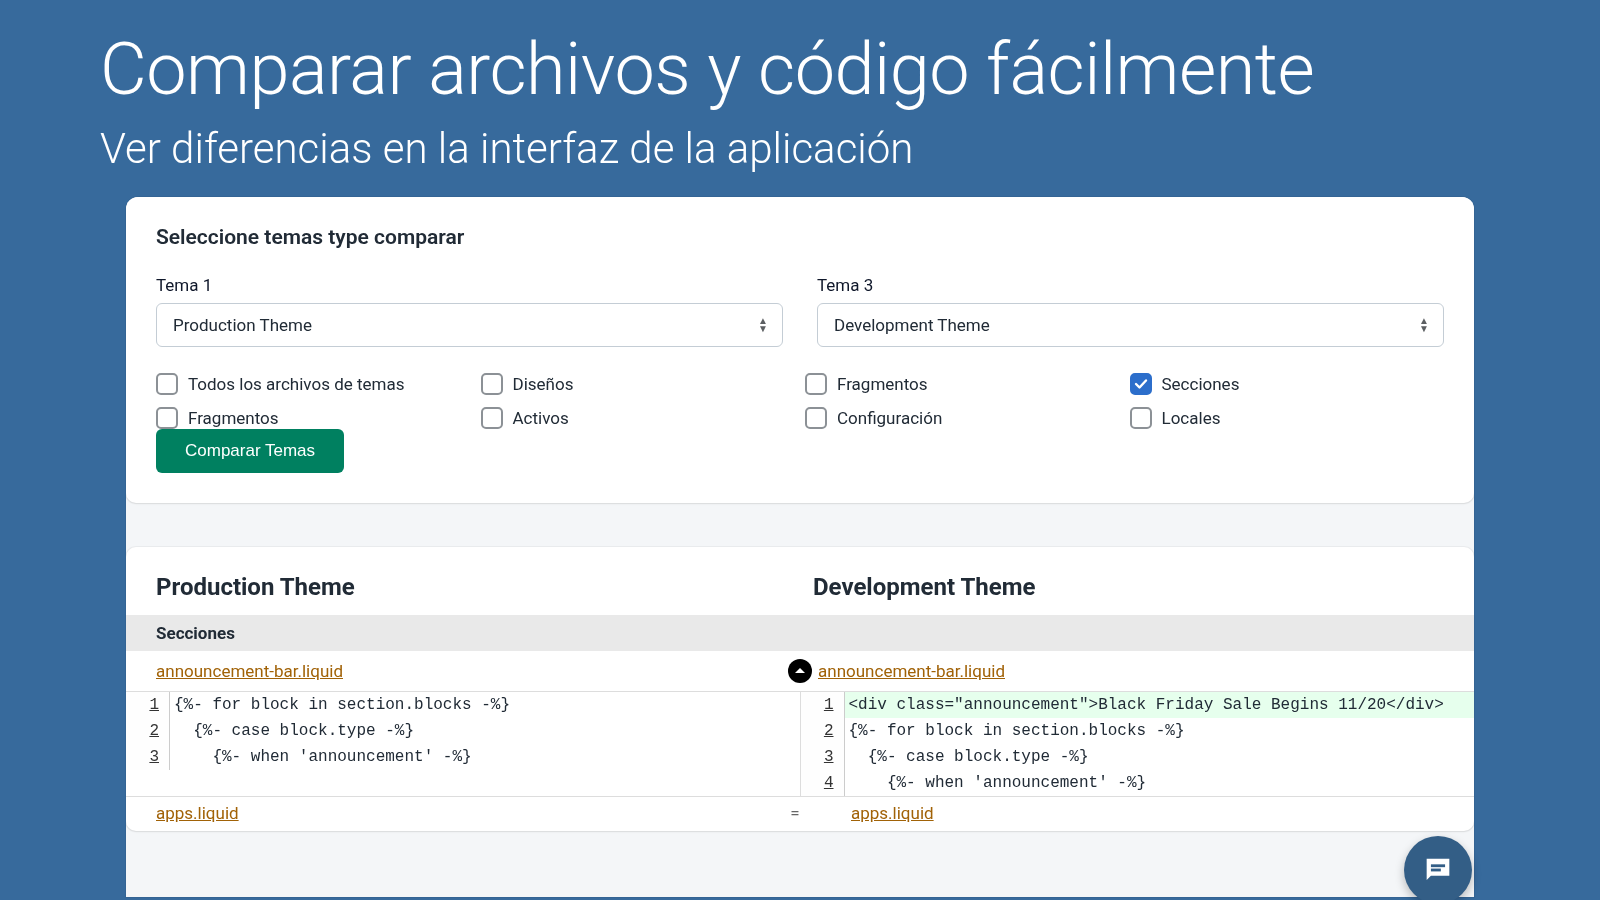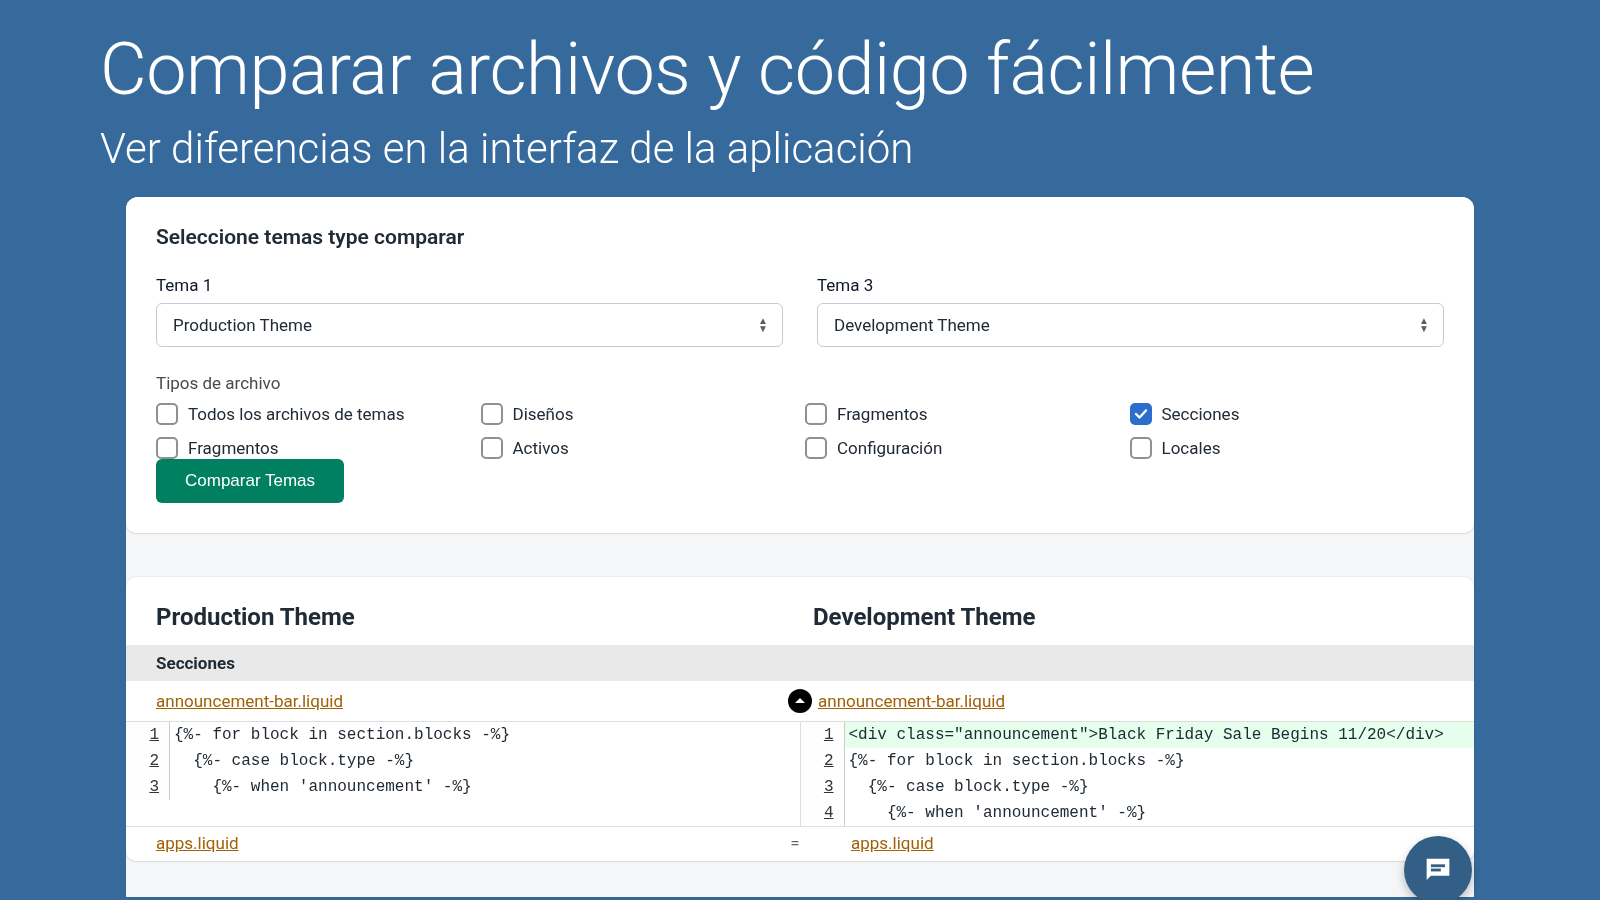--- a/index.html
+++ b/index.html
@@ -248,21 +248,20 @@
         <div class="select-wrap">
           <span>Development Theme</span>
           <span class="select-caret">
             <span>▲</span>
               <span>▼</span>
           </span>
         </div>
       </div>
     </div>
 
-    <div class="filetypes-label">Tipos de archivo</div>
     <div class="checkbox-grid" id="cb-grid">
         <label class="cb">
           <span class="cb-box"></span>
           <span>Todos los archivos de temas</span>
         </label>
         <label class="cb">
           <span class="cb-box"></span>
           <span>Diseños</span>
         </label>
         <label class="cb">

